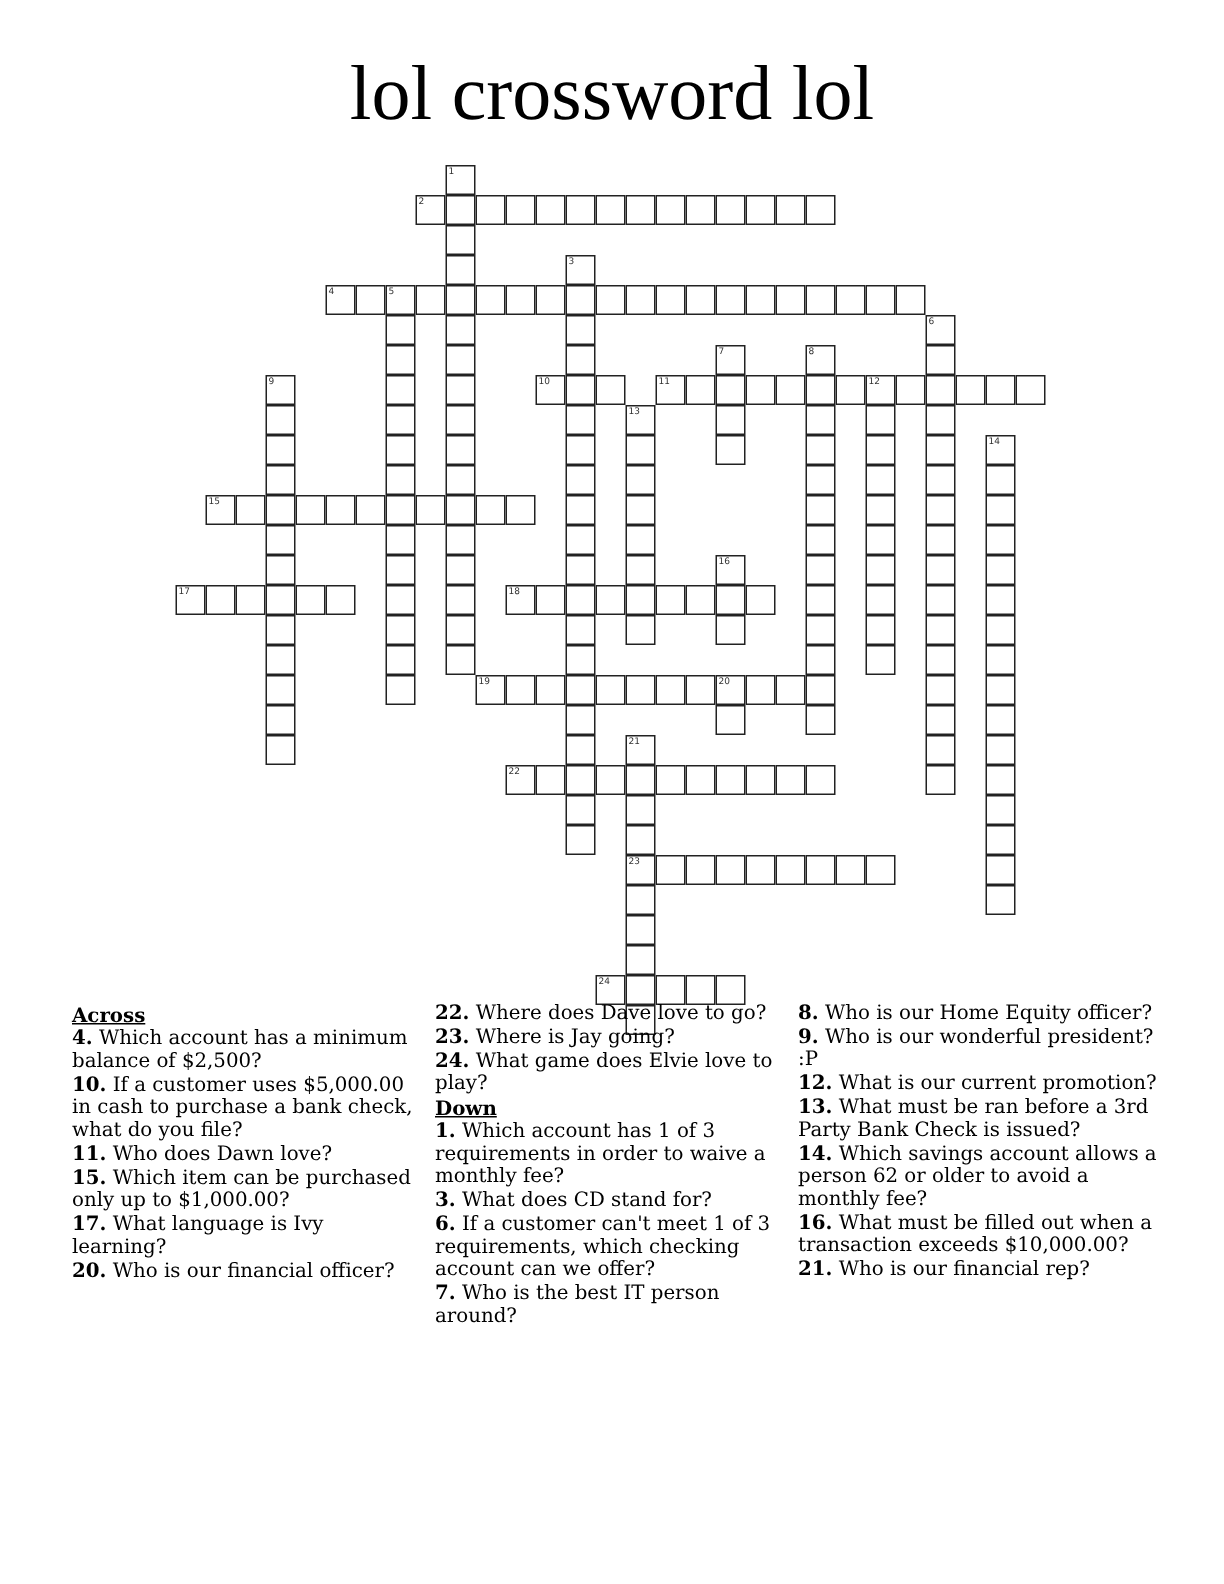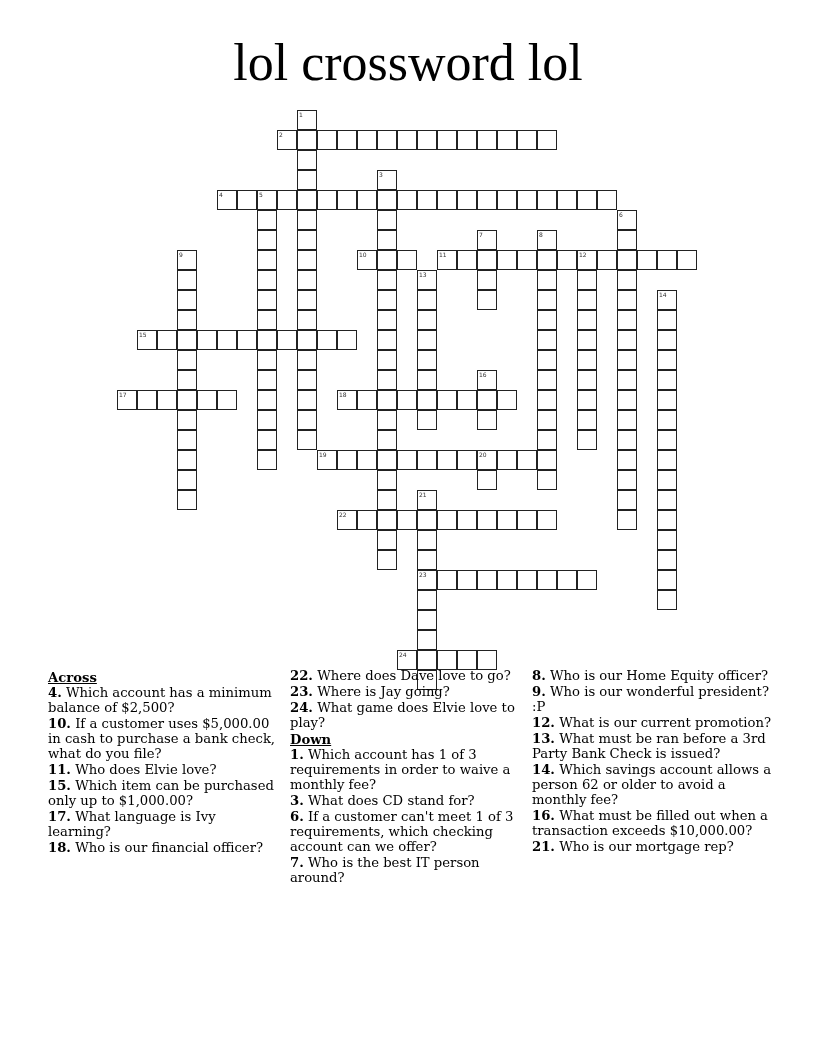--- a/index.html
+++ b/index.html
@@ -309,38 +309,38 @@
     </div>
     <div class="cell" style="left: 320px; top: 540px;"></div>
     <div class="cell" style="left: 340px; top: 540px;"></div>
     <div class="cell" style="left: 360px; top: 540px;"></div>
   </div>
 
 <div class="clues col1">
   <div class="heading">Across</div>
   <div class="clue"><span class="n">4.</span> <span>Which account has a minimum balance of $2,500?</span></div>
   <div class="clue"><span class="n">10.</span> <span>If a customer uses $5,000.00 in cash to purchase a bank check, what do you file?</span></div>
-  <div class="clue"><span class="n">11.</span> <span>Who does Elvie love?</span></div>
+  <div class="clue"><span class="n">11.</span> <span>Who does Dawn love?</span></div>
   <div class="clue"><span class="n">15.</span> <span>Which item can be purchased only up to $1,000.00?</span></div>
   <div class="clue"><span class="n">17.</span> <span>What language is Ivy learning?</span></div>
-  <div class="clue"><span class="n">18.</span> <span>Who is our financial officer?</span></div>
+  <div class="clue"><span class="n">20.</span> <span>Who is our financial officer?</span></div>
 </div>
 
 <div class="clues col2">
   <div class="clue"><span class="n">22.</span> <span>Where does Dave love to go?</span></div>
   <div class="clue"><span class="n">23.</span> <span>Where is Jay going?</span></div>
   <div class="clue"><span class="n">24.</span> <span>What game does Elvie love to play?</span></div>
   <div class="heading">Down</div>
   <div class="clue"><span class="n">1.</span> <span>Which account has 1 of 3 requirements in order to waive a monthly fee?</span></div>
   <div class="clue"><span class="n">3.</span> <span>What does CD stand for?</span></div>
   <div class="clue"><span class="n">6.</span> <span>If a customer can't meet 1 of 3 requirements, which checking account can we offer?</span></div>
   <div class="clue"><span class="n">7.</span> <span>Who is the best IT person around?</span></div>
 </div>
 
 <div class="clues col3">
   <div class="clue"><span class="n">8.</span> <span>Who is our Home Equity officer?</span></div>
   <div class="clue"><span class="n">9.</span> <span>Who is our wonderful president? :P</span></div>
   <div class="clue"><span class="n">12.</span> <span>What is our current promotion?</span></div>
   <div class="clue"><span class="n">13.</span> <span>What must be ran before a 3rd Party Bank Check is issued?</span></div>
   <div class="clue"><span class="n">14.</span> <span>Which savings account allows a person 62 or older to avoid a monthly fee?</span></div>
   <div class="clue"><span class="n">16.</span> <span>What must be filled out when a transaction exceeds $10,000.00?</span></div>
-  <div class="clue"><span class="n">21.</span> <span>Who is our mortgage rep?</span></div>
+  <div class="clue"><span class="n">21.</span> <span>Who is our financial rep?</span></div>
 </div>
 
 </body></html>

